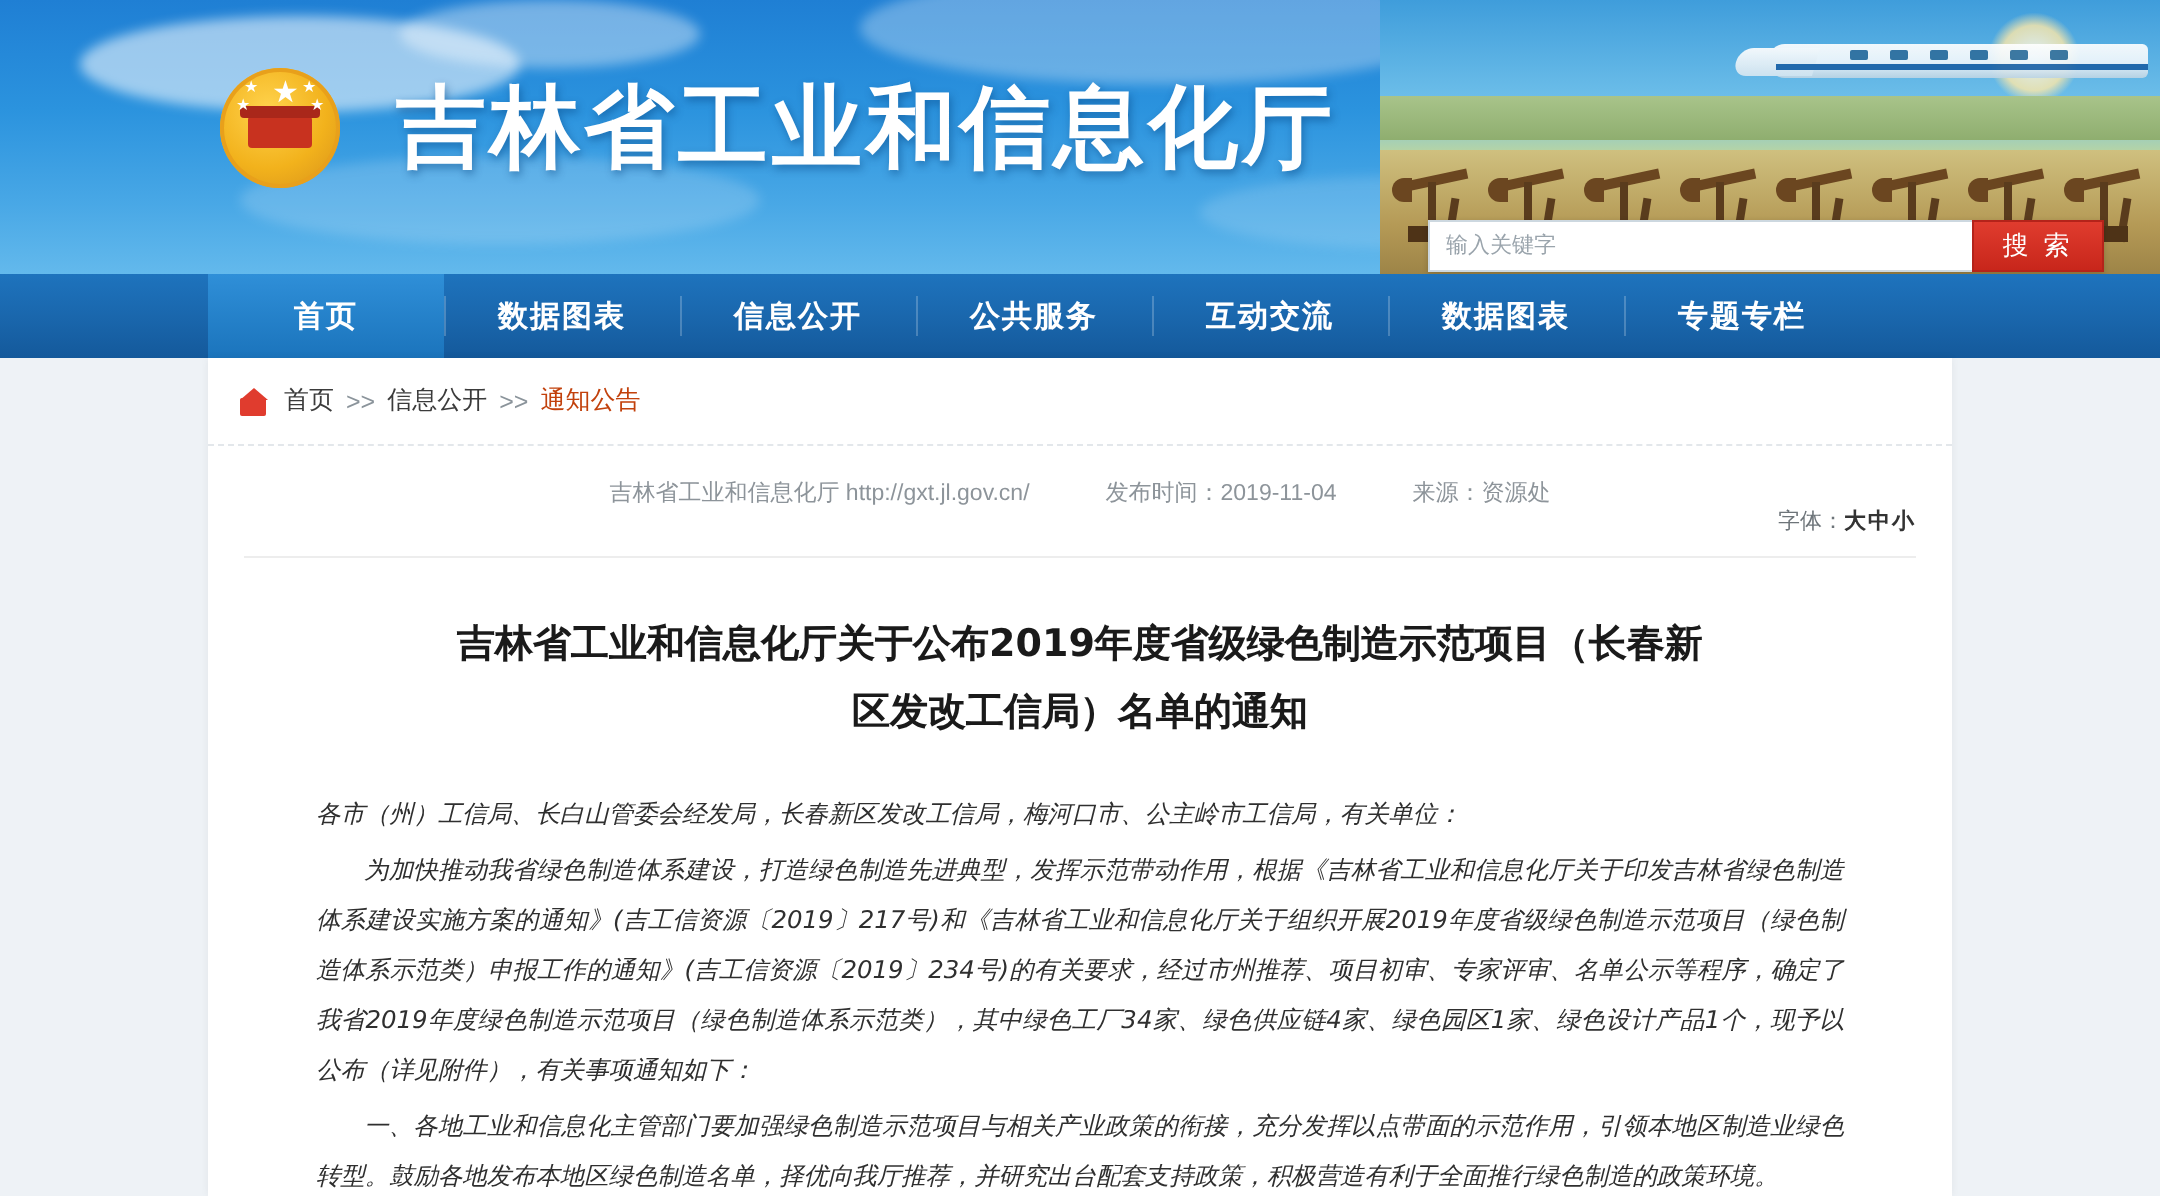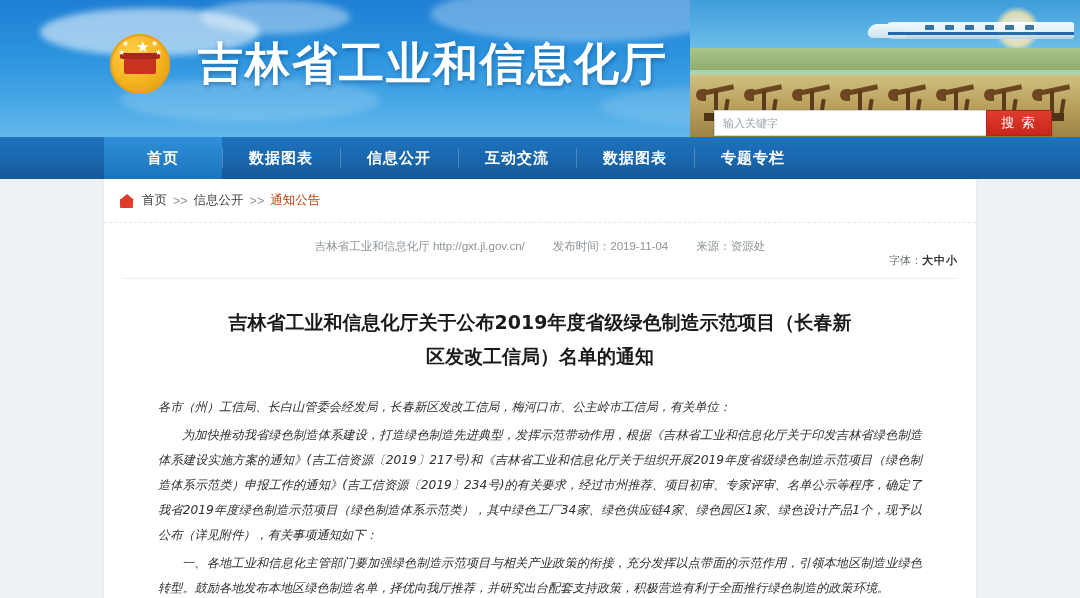--- a/index.html
+++ b/index.html
@@ -238,21 +238,21 @@
     content:""; position:absolute; left:0px; top:0px; width:0; height:0;
     border-left: 7px solid transparent; border-right: 7px solid transparent;
     border-bottom: 6px solid #e03c2e;
   }
   .breadcrumb .sep { margin: 0 6px; color:#8b949b; }
   .breadcrumb a { color:#3b3b3b; text-decoration:none; }
   .breadcrumb a.cur { color:#c2410c; }
 
   .meta {
     display: flex; align-items: center; justify-content: center;
-    gap: 28px;
+    gap: 38px;
     padding: 16px 0 10px 0;
     font-size: 11.5px;
     color: #8d949a;
     position: relative;
   }
   .meta .fontsize {
     position: absolute; right: 18px; top: 30px;
     font-size: 11px; color: #6d7479;
   }
   .meta .fontsize b { color:#333; font-weight: bold; letter-spacing:1px; }
@@ -386,20 +386,21 @@
     <div class="search">
       <input type="text" value="" placeholder="输入关键字" style="">
       <div class="btn">搜 索</div>
     </div>
   </div>
 
   <div class="navbar">
     <div class="item active">首页</div>
     <div class="item">数据图表</div>
     <div class="item">信息公开</div>
+    <div class="item">公共服务</div>
     <div class="item">互动交流</div>
     <div class="item">数据图表</div>
     <div class="item">专题专栏</div>
   </div>
 
   <div class="content">
     <div class="card">
 
       <div class="breadcrumb">
         <span class="home-icon"></span>

